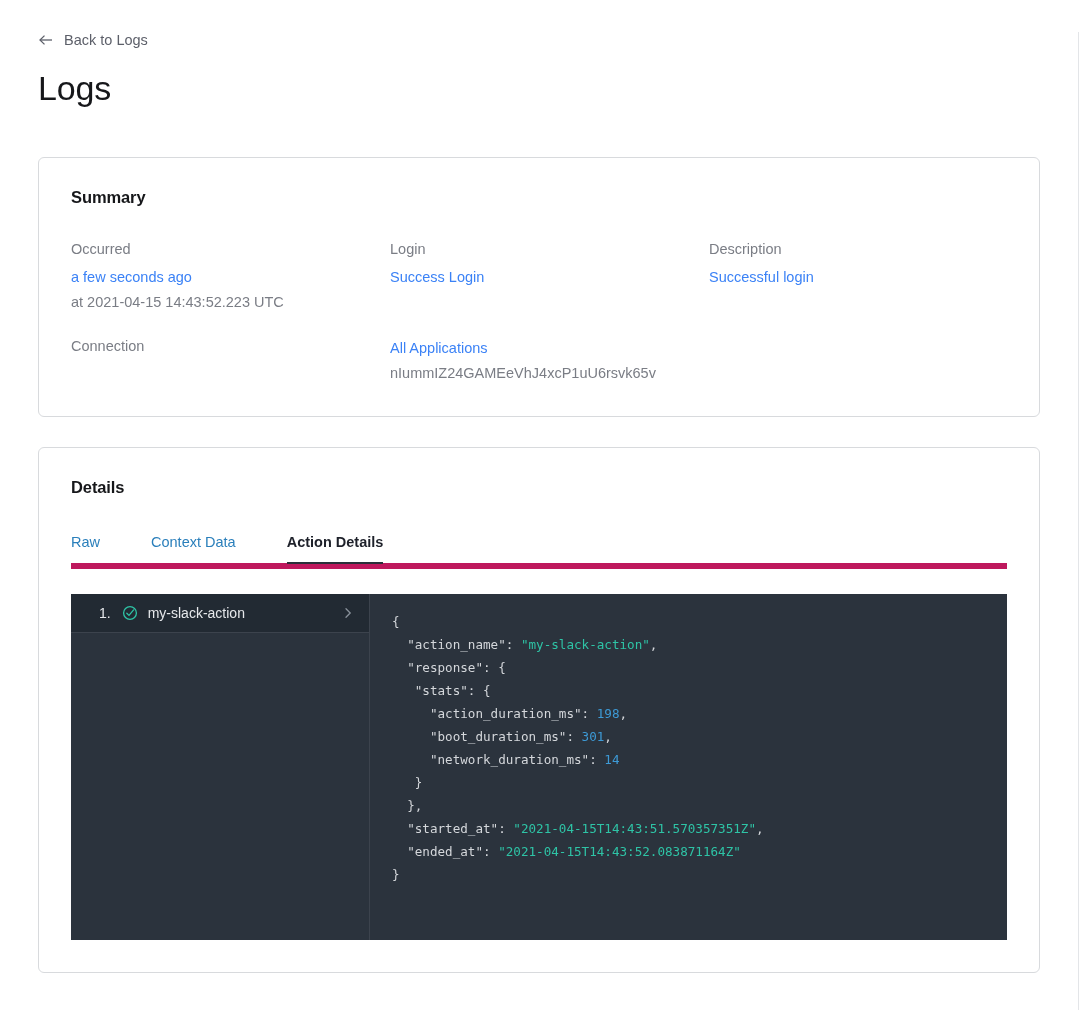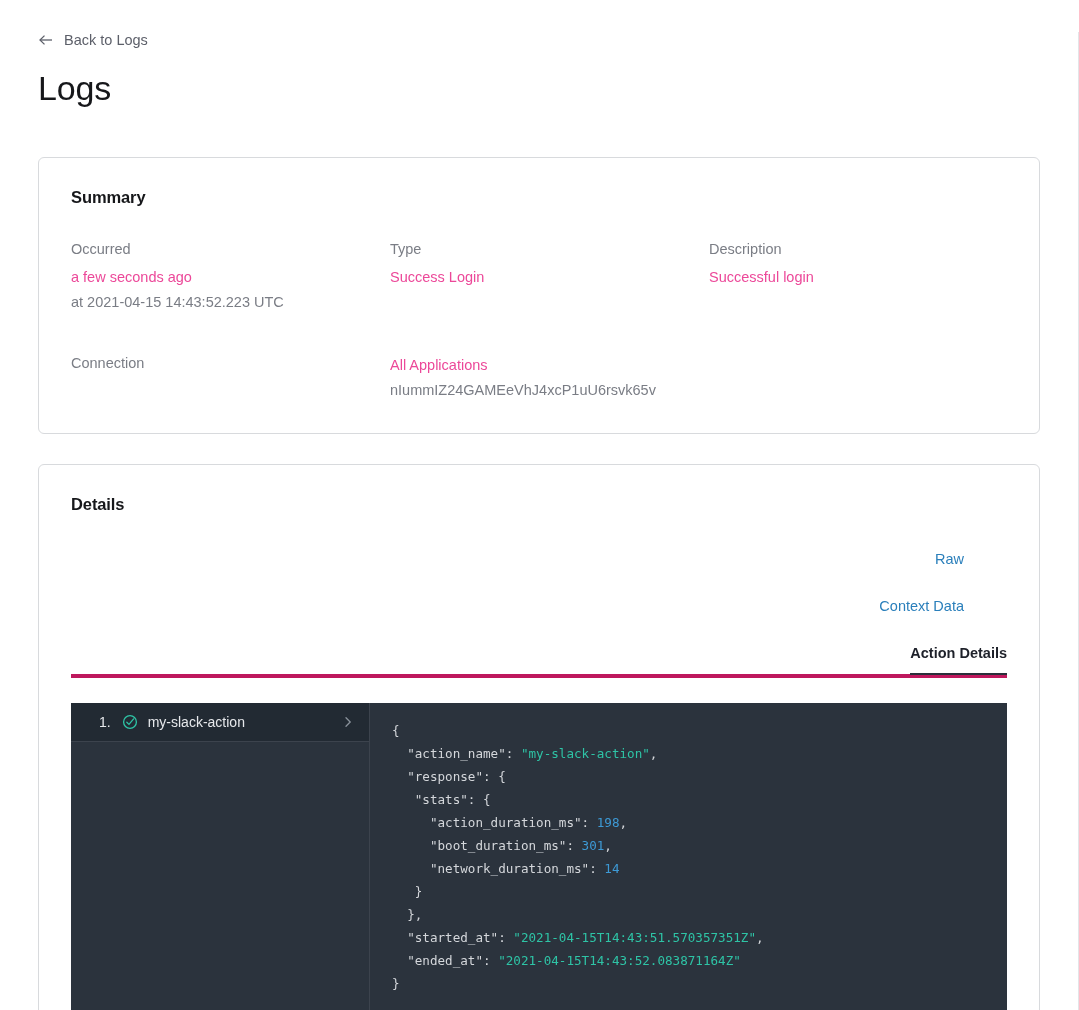--- a/index.html
+++ b/index.html
@@ -68,32 +68,32 @@
     font-weight: 700;
     color: #16171a;
     margin: 0 0 0 0;
     letter-spacing: -0.1px;
   }
 
   
   .summary-grid {
     display: grid;
     grid-template-columns: 319px 319px 1fr;
-    row-gap: 42px;
+    row-gap: 25px;
     margin-top: 34px;
   }
   .field-label {
     font-size: 14.5px;
     color: #7a7d85;
     font-weight: 400;
     margin-bottom: 10px;
   }
   .field-value {
     font-size: 14.5px;
-    color: #ec4899;
+    color: #3b82f6;
     font-weight: 400;
     line-height: 1.5;
   }
   .field-sub {
     font-size: 14.5px;
     color: #7a7d85;
     font-weight: 400;
     line-height: 1.55;
     margin-top: 2px;
   }
@@ -107,24 +107,23 @@
   .redacted-row i {
     display: block;
     height: 9px;
     margin-right: 2px;
   }
 
   
   .tabs {
     display: flex;
     align-items: flex-end;
-    gap: 18px;
+    gap: 8px;
     margin-top: 37px;
-    border-bottom: 4px solid #be185d;
-    flex-direction: column;
+    border-bottom: 6px solid #be185d;
   }
   .tab {
     font-size: 14.5px;
     padding: 0 0 12px 0;
     margin-right: 43px;
     color: #2a7fbb;
     cursor: pointer;
     border-bottom: 2px solid transparent;
     margin-bottom: -1px;
     white-space: nowrap;
@@ -216,21 +215,21 @@
 
   <section class="card" id="summary-card">
     <h2 class="card-title">Summary</h2>
     <div class="summary-grid" id="summary-grid">
         <div>
           <div class="field-label">Occurred</div>
           <div class="field-value">a few seconds ago</div>
           <div class="field-sub">at 2021-04-15 14:43:52.223 UTC</div>
         </div>
         <div>
-          <div class="field-label">Type</div>
+          <div class="field-label">Login</div>
           <div class="field-value">Success Login</div>
         </div>
         <div>
           <div class="field-label">Description</div>
           <div class="field-value">Successful login</div>
         </div>
         <div>
           <div class="field-label">Connection</div>
         </div>
         <div>

